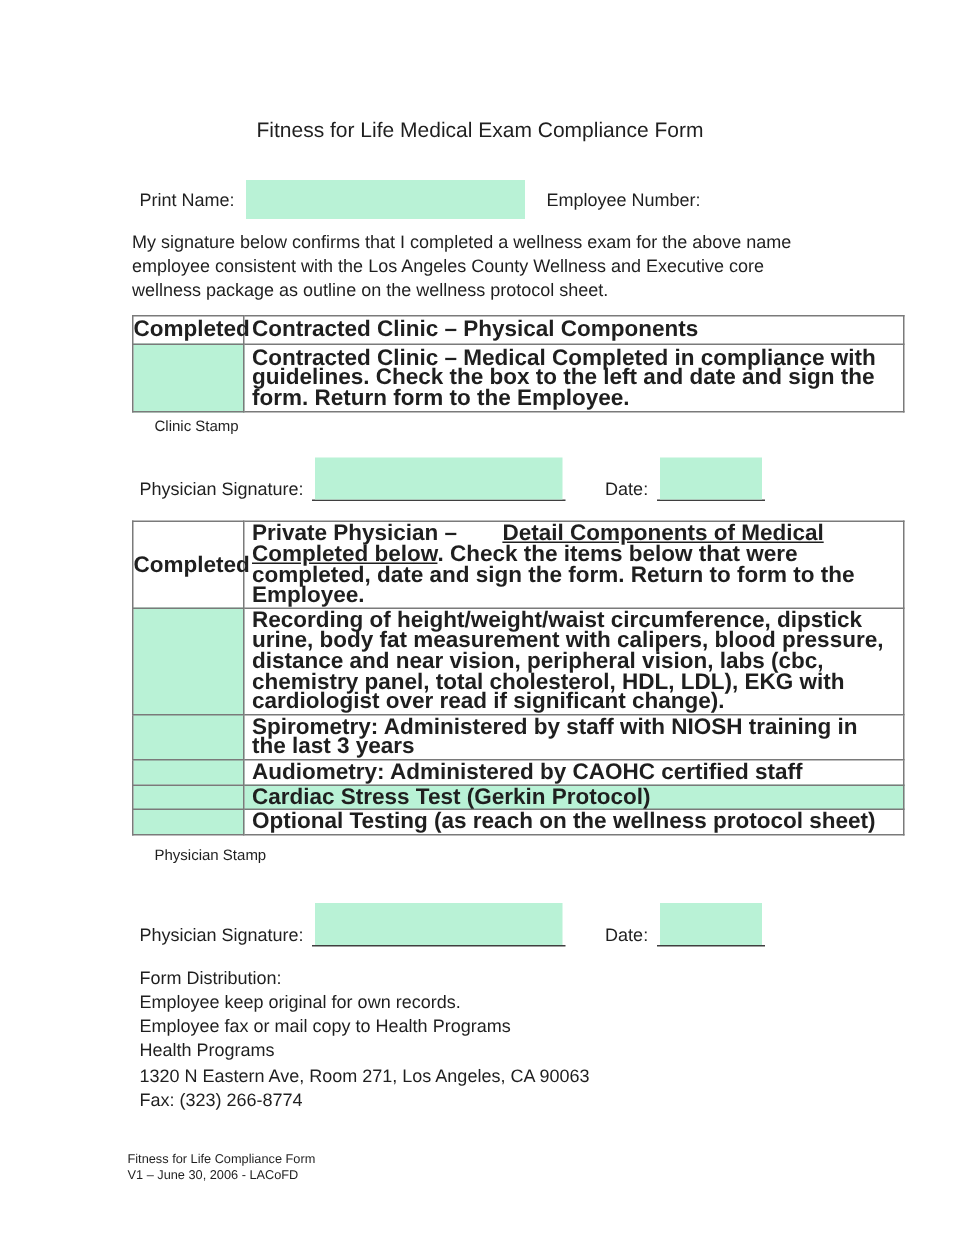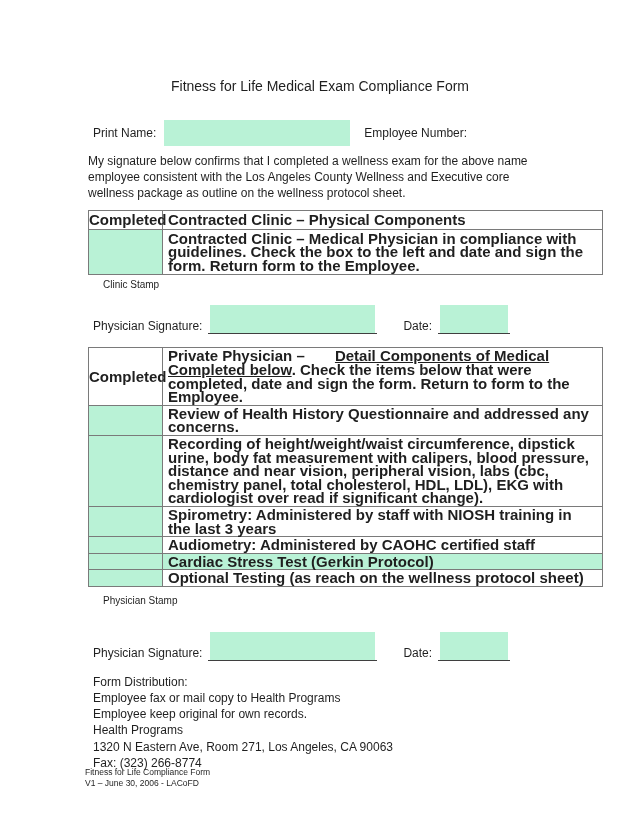--- a/index.html
+++ b/index.html
@@ -78,44 +78,40 @@
     <p class="intro">My signature below confirms that I completed a wellness exam for the above name employee consistent with the Los Angeles County Wellness and Executive core wellness package as outline on the wellness protocol sheet.</p>
 
     <table class="t1">
       <tbody>
         <tr>
           <td class="check-col completed-hdr">Completed</td>
           <td class="item-cell">Contracted Clinic – Physical Components</td>
         </tr>
         <tr>
           <td class="check-col check-cell filled"></td>
-          <td class="item-cell">Contracted Clinic – Medical Physician in compliance with guidelines. Check the box to the left and date and sign the form.  Return form to the Employee.</td>
+          <td class="item-cell">Contracted Clinic – Medical Completed in compliance with guidelines. Check the box to the left and date and sign the form.  Return form to the Employee.</td>
         </tr>
       </tbody>
     </table>
 
     <div class="stamp-label">Clinic Stamp</div>
 
     <div class="sig-row sig1">
       <span class="lbl">Physician Signature:</span>
       <span class="sig-line"><span class="field sig-field"></span></span>
       <span class="lbl date-lbl">Date:</span>
       <span class="sig-line"><span class="field date-field"></span></span>
     </div>
 
     <table class="t2">
       <tbody>
         <tr>
           <td class="check-col completed-hdr">Completed</td>
           <td class="item-cell"><span>Private Physician – </span><span class="u">Detail Components of Medical Completed below</span><span>.  Check the items below that were completed, date and sign the form.  Return to form to the Employee.</span></td>
         </tr>
-      <tr>
-            <td class="check-col check-cell filled"></td>
-            <td class="item-cell">Review of Health History Questionnaire and addressed any concerns.</td>
-          </tr>
           <tr>
             <td class="check-col check-cell filled"></td>
             <td class="item-cell">Recording of height/weight/waist circumference, dipstick urine, body fat measurement with calipers, blood pressure, distance and near vision, peripheral vision, labs (cbc, chemistry panel, total cholesterol, HDL, LDL), EKG with cardiologist over read if significant change).</td>
           </tr>
           <tr>
             <td class="check-col check-cell filled"></td>
             <td class="item-cell">Spirometry: Administered by staff with NIOSH training in the last 3 years</td>
           </tr>
           <tr>
             <td class="check-col check-cell filled"></td>
@@ -136,22 +132,22 @@
 
     <div class="sig-row sig2">
       <span class="lbl">Physician Signature:</span>
       <span class="sig-line"><span class="field sig-field"></span></span>
       <span class="lbl date-lbl">Date:</span>
       <span class="sig-line"><span class="field date-field"></span></span>
     </div>
 
     <div class="distribution">
       <div>Form Distribution:</div>
+      <div>Employee keep original for own records.</div>
       <div>Employee fax or mail copy to Health Programs</div>
-      <div>Employee keep original for own records.</div>
       <div>Health Programs</div>
       <div>1320 N Eastern Ave, Room 271, Los Angeles, CA  90063</div>
       <div>Fax:  (323) 266-8774</div>
     </div>
 
   </div>
 
   <div class="footer">
     <div>Fitness for Life Compliance Form</div>
     <div>V1 – June 30, 2006 - LACoFD</div>

